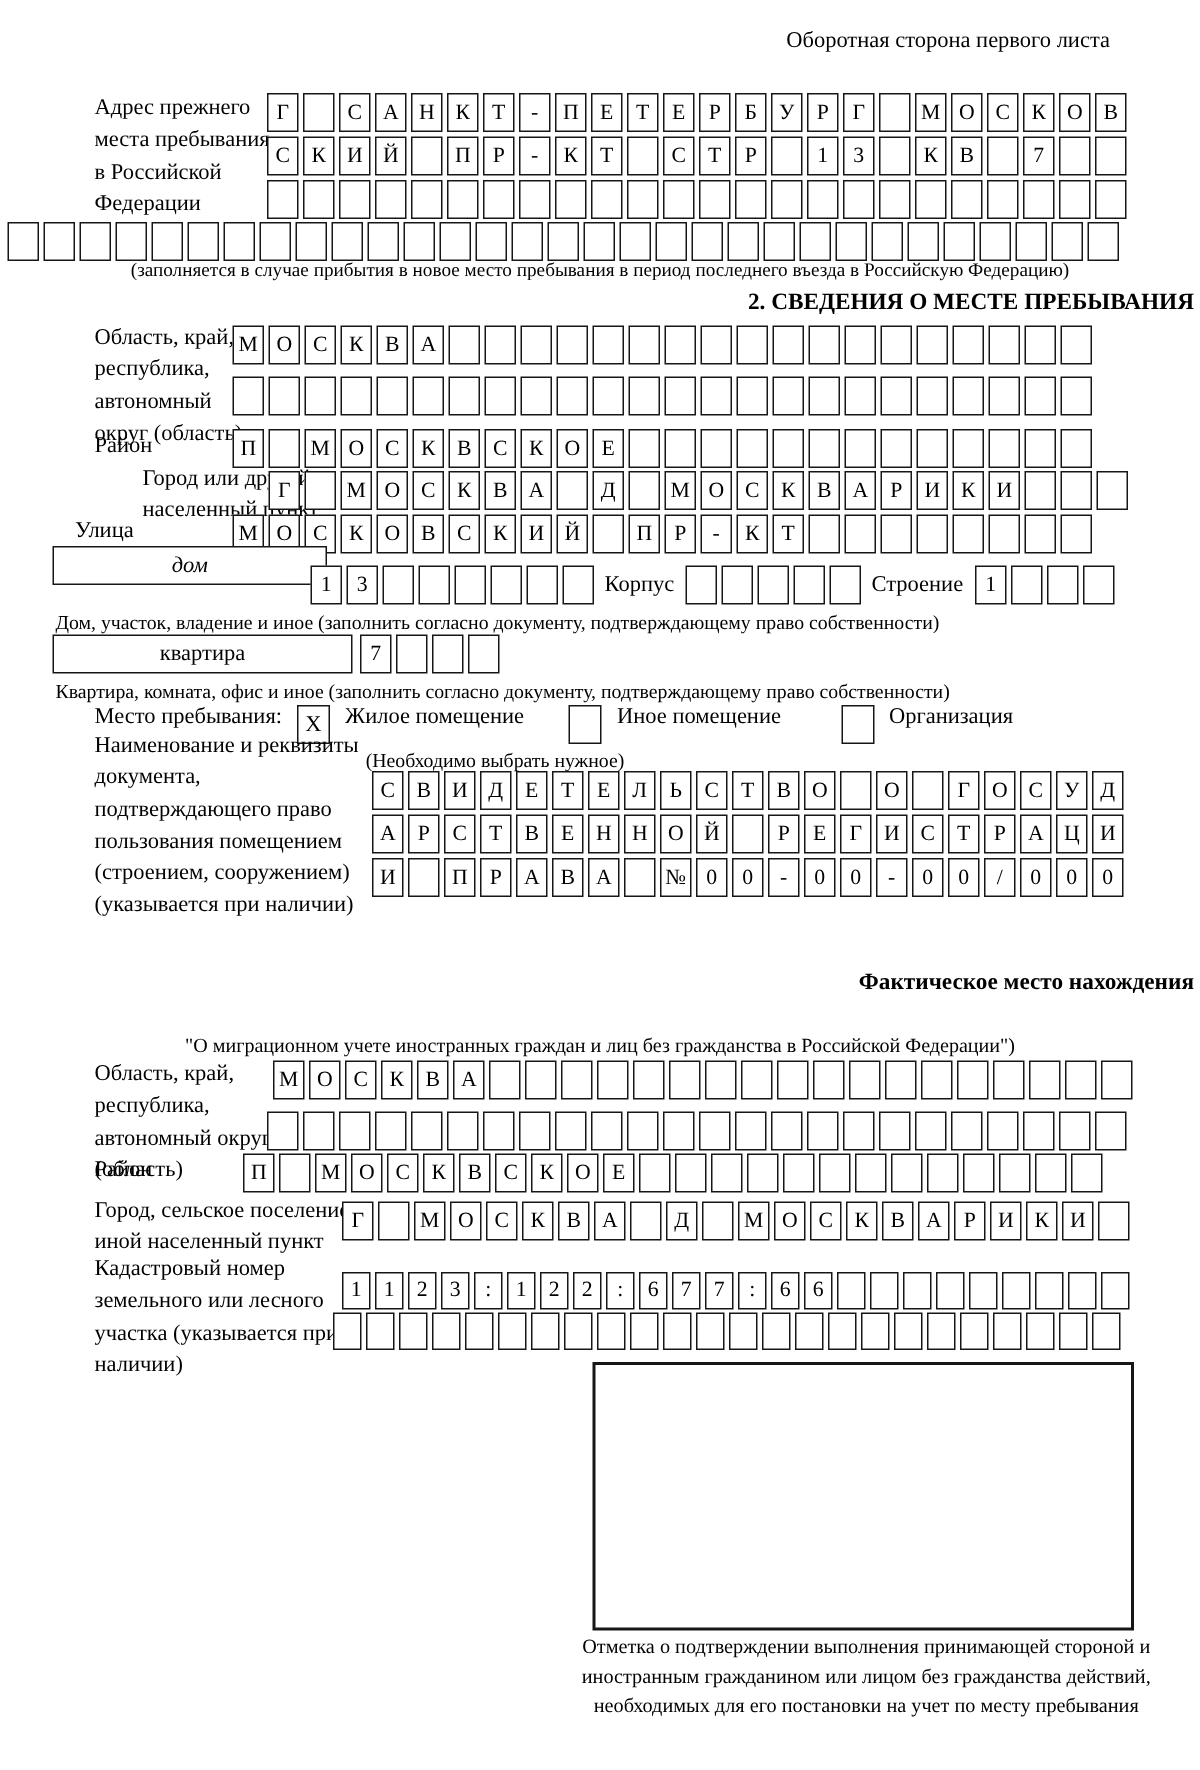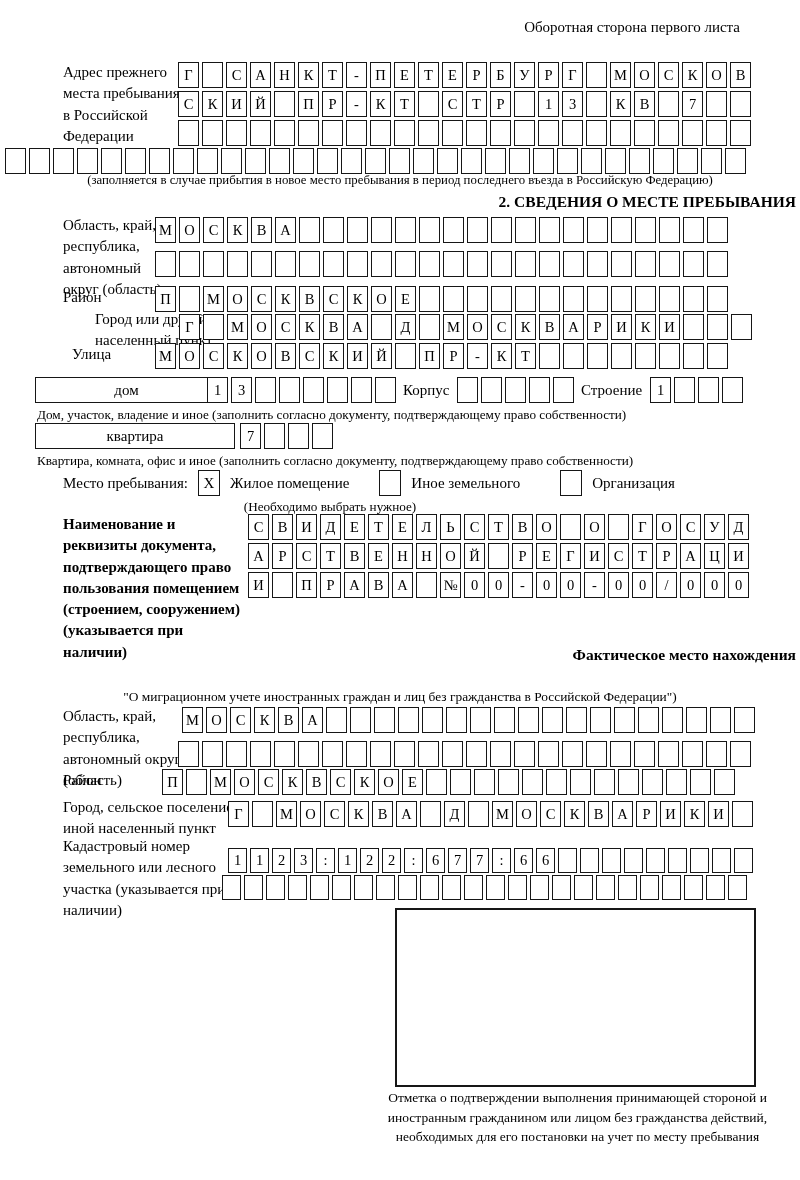--- a/index.html
+++ b/index.html
@@ -15,21 +15,21 @@
   .cr{position:absolute;display:flex;gap:3px;}
   .c{
     width:21px;height:26px;border:1.6px solid #161616;box-sizing:border-box;background:#fff;
     display:flex;align-items:center;justify-content:center;font-size:14.5px;line-height:1;
   }
   .cr.sm .c{width:19px;height:25px;}
   .wbox{
     position:absolute;height:26px;border:1.6px solid #161616;box-sizing:border-box;background:#fff;
     display:flex;align-items:center;justify-content:center;font-size:15px;
   }
-  .optrow{position:absolute;display:flex;align-items:center;font-size:15px;}
+  .optrow{position:absolute;display:flex;font-size:15px;}
   .chk{
     width:22px;height:26px;border:1.6px solid #161616;box-sizing:border-box;
     display:flex;align-items:center;justify-content:center;font-size:15px;margin-right:10px;background:#fff;
   }
   .stamp{position:absolute;border:2px solid #161616;background:#fff;}
 </style>
 </head>
 <body>
 
 <div class="page">
@@ -255,21 +255,21 @@
       <span class="c">А</span>
       <span class="c">Р</span>
       <span class="c">И</span>
       <span class="c">К</span>
       <span class="c">И</span>
       <span class="c"></span>
       <span class="c"></span>
       <span class="c"></span>
     </div>
 
-  <div class="abs lbl" style="left:72px;top:344px;text-align:right;">Улица</div>
+  <div class="abs lbl" style="left:50px;top:344px;text-align:right;">Улица</div>
   <div class="cr" style="left:155px;top:343px;">
       <span class="c">М</span>
       <span class="c">О</span>
       <span class="c">С</span>
       <span class="c">К</span>
       <span class="c">О</span>
       <span class="c">В</span>
       <span class="c">С</span>
       <span class="c">К</span>
       <span class="c">И</span>
@@ -283,21 +283,21 @@
       <span class="c"></span>
       <span class="c"></span>
       <span class="c"></span>
       <span class="c"></span>
       <span class="c"></span>
       <span class="c"></span>
       <span class="c"></span>
       <span class="c"></span>
     </div>
 
-  <div class="wbox" style="left:35px;top:377px;width:183px;">дом</div>
+  <div class="wbox" style="left:35px;top:364px;width:183px;font-style:italic;">дом</div>
   <div class="cr" style="left:207px;top:377px;">
       <span class="c">1</span>
       <span class="c">3</span>
       <span class="c"></span>
       <span class="c"></span>
       <span class="c"></span>
       <span class="c"></span>
       <span class="c"></span>
       <span class="c"></span>
     </div>
@@ -325,27 +325,27 @@
       <span class="c"></span>
       <span class="c"></span>
     </div>
   <div class="abs cap" style="left:37px;top:452px;font-size:13.2px;">Квартира, комната, офис и иное (заполнить согласно документу, подтверждающему право собственности)</div>
 
   <div class="optrow" style="left:63px;top:470px;">
     <span style="margin-right:10px;">Место пребывания:</span>
     <span class="chk">X</span>
     <span style="margin-right:30px;">Жилое помещение</span>
     <span class="chk"></span>
-    <span style="margin-right:40px;">Иное земельного</span>
+    <span style="margin-right:40px;">Иное помещение</span>
     <span class="chk"></span>
     <span>Организация</span>
   </div>
   <div class="abs cap" style="left:130px;top:498px;width:400px;text-align:center;font-size:13.2px;">(Необходимо выбрать нужное)</div>
 
-  <div class="abs lbl" style="left:63px;top:514px;width:183px;font-weight:bold;">Наименование и реквизиты документа, подтверждающего право пользования помещением (строением, сооружением) (указывается при наличии)</div>
+  <div class="abs lbl" style="left:63px;top:487px;width:183px;">Наименование и реквизиты документа, подтверждающего право пользования помещением (строением, сооружением) (указывается при наличии)</div>
   <div class="cr" style="left:248px;top:514px;">
       <span class="c">С</span>
       <span class="c">В</span>
       <span class="c">И</span>
       <span class="c">Д</span>
       <span class="c">Е</span>
       <span class="c">Т</span>
       <span class="c">Е</span>
       <span class="c">Л</span>
       <span class="c">Ь</span>

